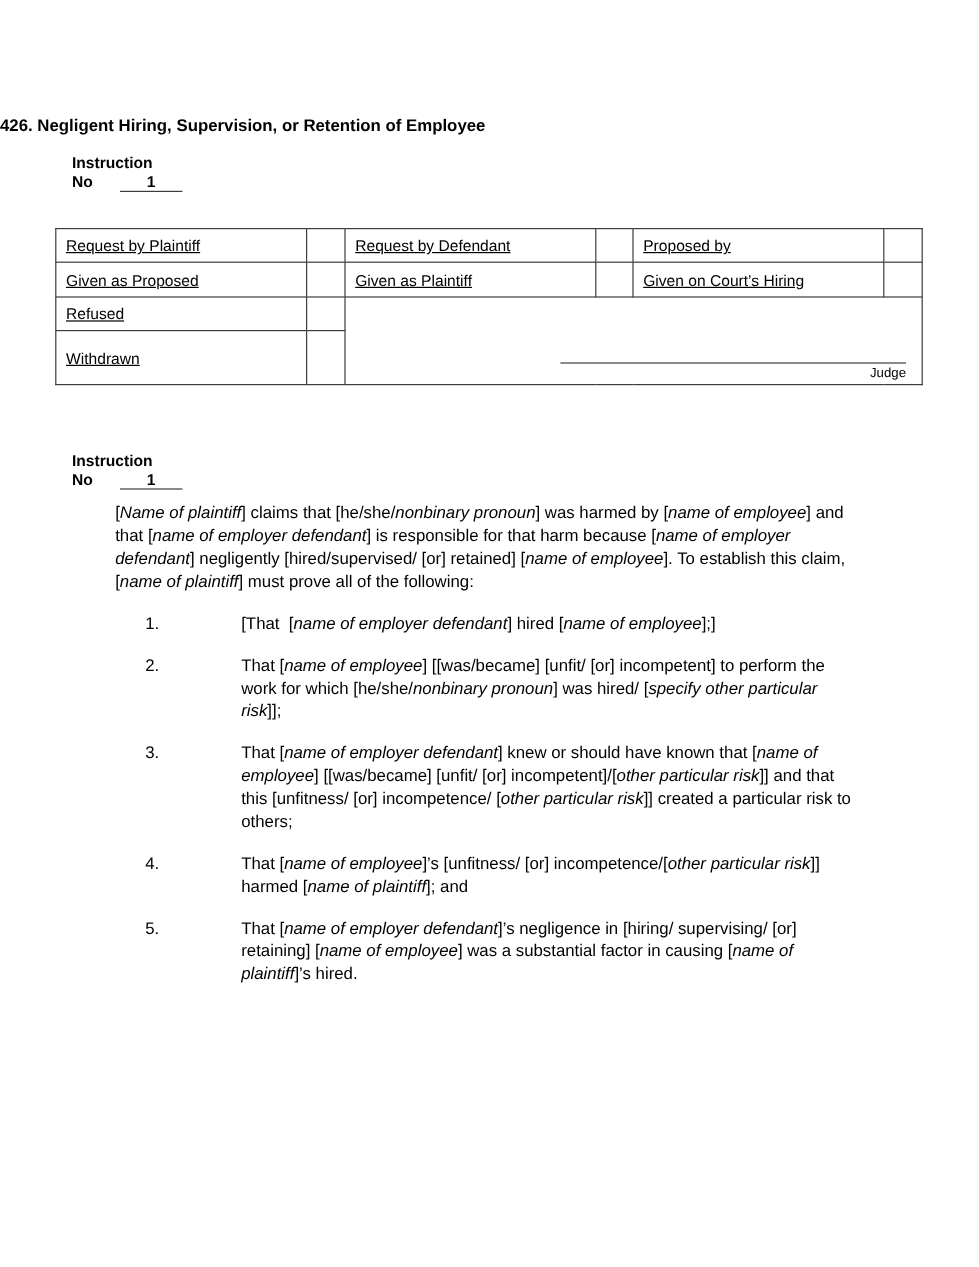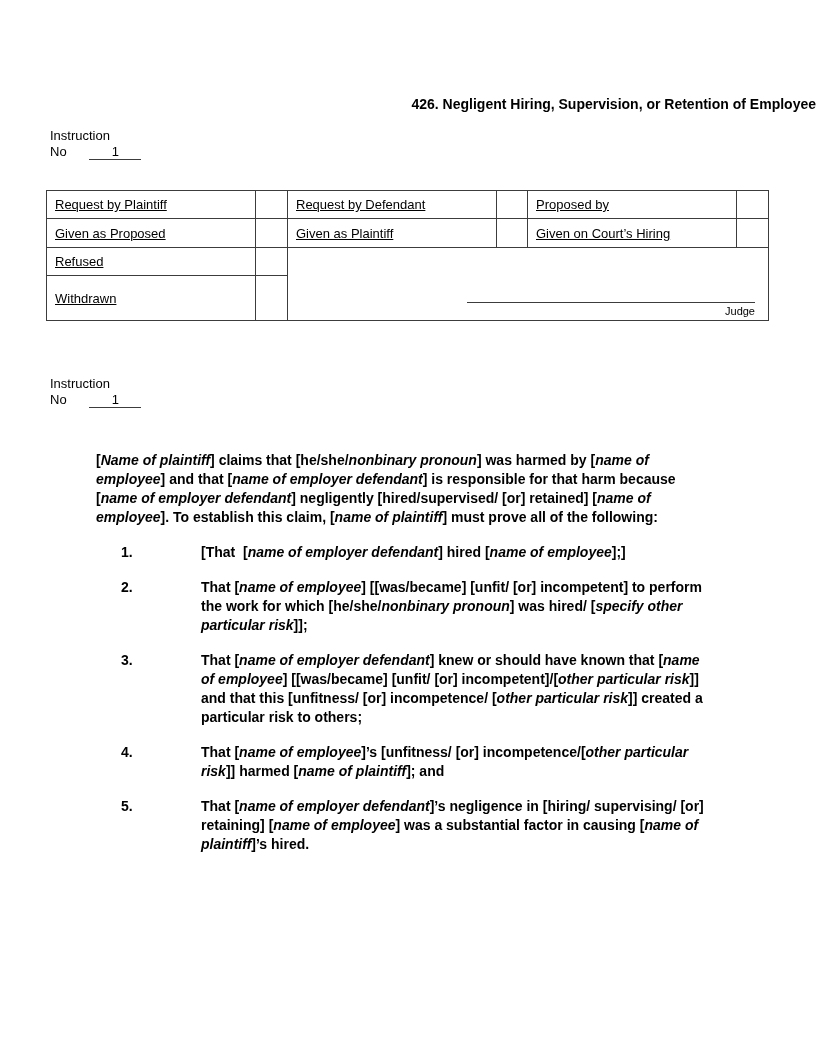--- a/index.html
+++ b/index.html
@@ -7,26 +7,26 @@
     position:relative;
     width:816px;height:1056px;
     margin:0 auto;
     background:#ffffff;
     color:#000;
     font-family:"Liberation Sans","DejaVu Sans",sans-serif;
     overflow:hidden;
   }
   .title{
     position:absolute;top:96px;left:0;right:0;
-    margin:0;text-align:right;
+    margin:0;text-align:left;
     font-size:14px;font-weight:700;line-height:17px;
   }
   .instr{
-    position:absolute;left:50px;
-    font-size:13px;line-height:16px;font-weight:400;
+    position:absolute;left:60px;
+    font-size:13px;line-height:16px;font-weight:700;
   }
   .instr.top{top:128px;}
   .instr.mid{top:376px;}
   .no-row{white-space:nowrap;}
   .blank{
     display:inline-block;width:52px;margin-left:19px;
     border-bottom:1px solid #3c3c3c;
     text-align:center;line-height:15px;
   }
   table.dtable{
@@ -44,22 +44,22 @@
   td.sigcell{position:relative;padding:0;text-align:center;}
   .sigline{
     position:absolute;right:13px;bottom:17px;
     width:288px;height:0;border-bottom:1px solid #3c3c3c;
   }
   .judge{
     position:absolute;right:13px;bottom:2px;
     font-size:11px;line-height:13px;
   }
   .bodytext{
-    position:absolute;left:96px;top:451px;width:620px;
-    font-size:14px;font-weight:700;line-height:19px;
+    position:absolute;left:96px;top:418px;width:620px;
+    font-size:14px;font-weight:400;line-height:19px;
   }
   .intro{margin:0 0 12px 0;white-space:pre-wrap;}
   .li{position:relative;padding-left:60px;margin-top:16px;}
   .li .num{position:absolute;left:25px;top:0;}
   .li .li-text{white-space:pre-wrap;padding-left:45px;}
   .bodytext i{font-style:italic;}
   .footer{position:absolute;left:95px;top:870px;width:606px;}
   .footer-rule{height:0;border-top:1px solid #4a4a4a;}
   .footer-text{
     margin-top:7px;

